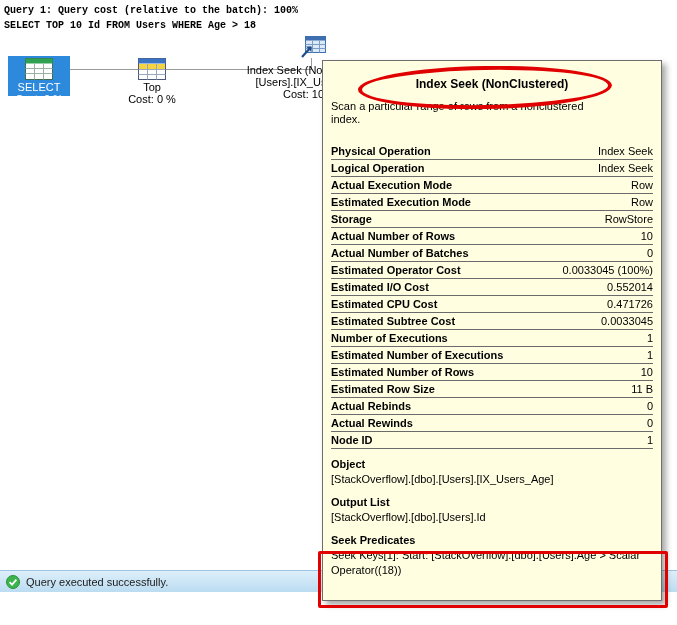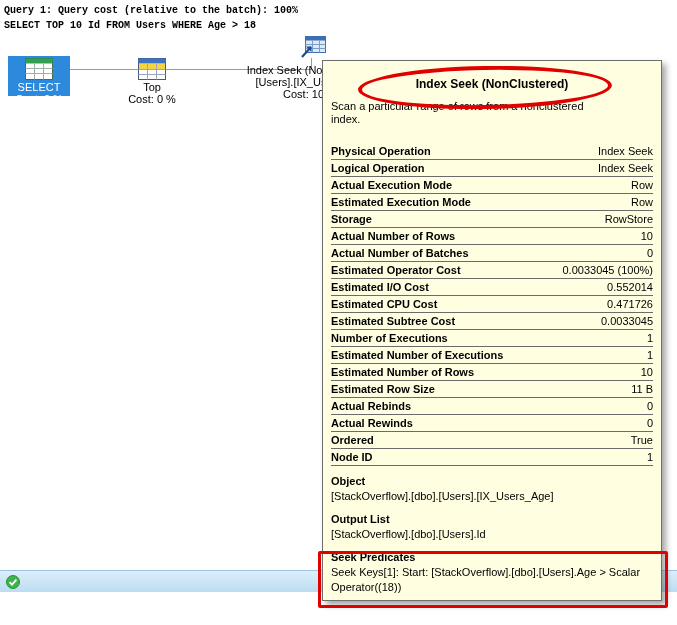--- a/index.html
+++ b/index.html
@@ -135,20 +135,21 @@
     <div>Index Seek (NonClustered)</div>
     <div>[Users].[IX_Users_Age]</div>
     <div>Cost: 100 %</div>
   </div>
 
   <div class="status-bar">
     <svg width="14" height="14" viewBox="0 0 14 14">
       <circle cx="7" cy="7" r="6.5" fill="#3BB54A" stroke="#2e8f3a"></circle>
       <path d="M3.6 7.2 L6 9.6 L10.4 4.6" stroke="#ffffff" stroke-width="1.8" fill="none"></path>
     </svg>
+    <span>Query executed successfully.</span>
   </div>
 
   <div class="tooltip">
     <div class="tt-title">Index Seek (NonClustered)</div>
     <div class="tt-desc">Scan a particular range of rows from a nonclustered index.</div>
     <div class="tt-props" id="tt-props">
         <div class="prop-row">
           <span class="prop-label">Physical Operation</span>
           <span class="prop-value">Index Seek</span>
         </div>
@@ -208,24 +209,20 @@
           <span class="prop-label">Estimated Row Size</span>
           <span class="prop-value">11 B</span>
         </div>
         <div class="prop-row">
           <span class="prop-label">Actual Rebinds</span>
           <span class="prop-value">0</span>
         </div>
         <div class="prop-row">
           <span class="prop-label">Actual Rewinds</span>
           <span class="prop-value">0</span>
-        </div>
-        <div class="prop-row">
-          <span class="prop-label">Ordered</span>
-          <span class="prop-value">True</span>
         </div>
         <div class="prop-row">
           <span class="prop-label">Node ID</span>
           <span class="prop-value">1</span>
         </div>
       </div>
 
     <div class="tt-section tt-section-object">
       <div class="tt-section-header">Object</div>
       <div class="tt-section-value">[StackOverflow].[dbo].[Users].[IX_Users_Age]</div>

